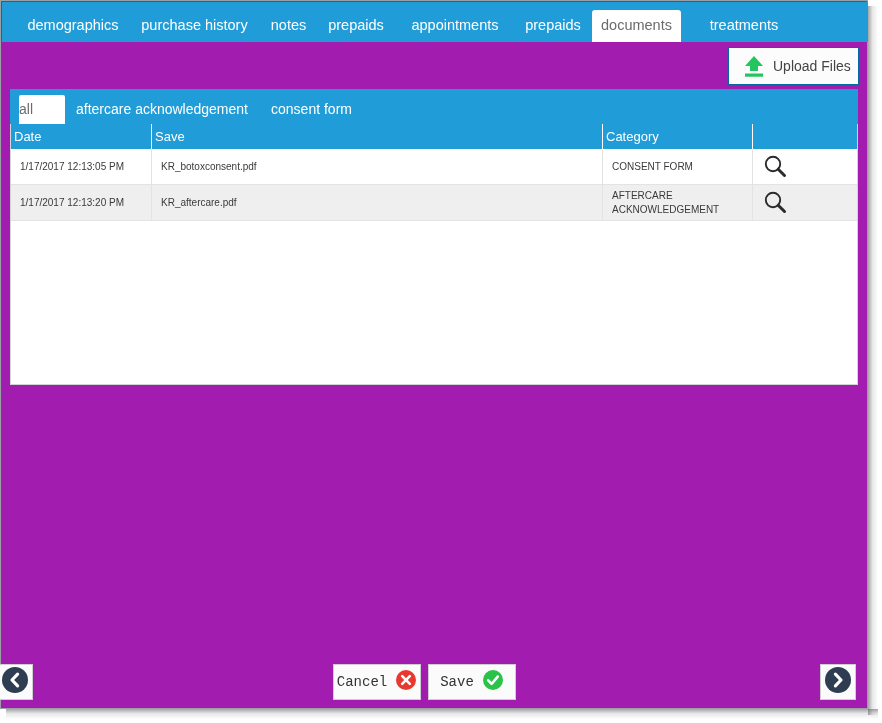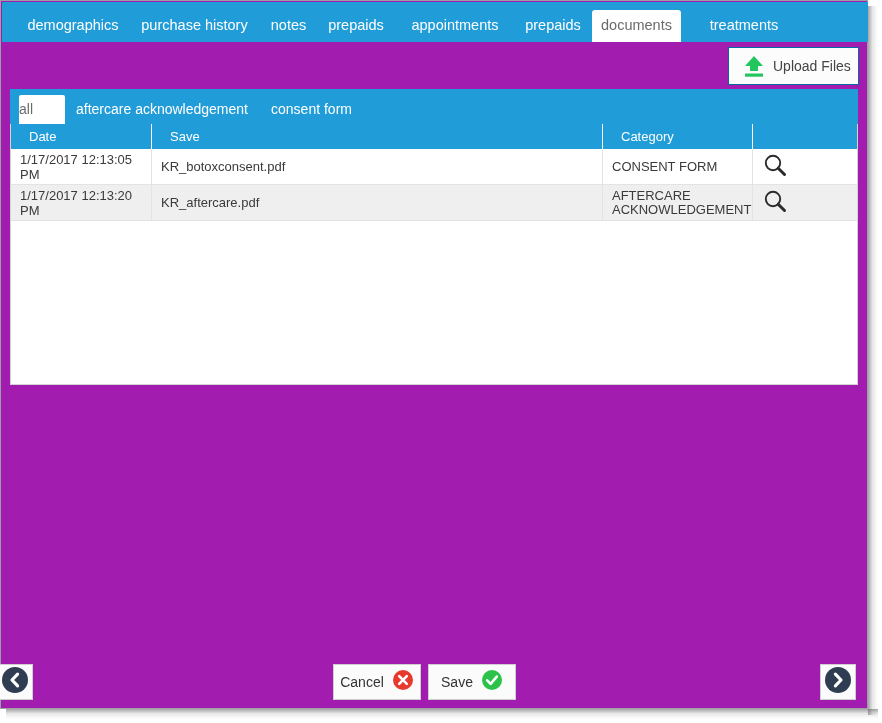--- a/index.html
+++ b/index.html
@@ -153,21 +153,21 @@
     width: 846px;
     height: 25px;
     background: #209cd8;
     display: flex;
     box-sizing: border-box;
   }
   .grid-head .hcell {
     font-size: 13px;
     color: #ffffff;
     line-height: 25px;
-    padding-left: 18px;
+    padding-left: 3px;
     box-sizing: border-box;
     border-right: 1px solid #ffffff;
     overflow: hidden;
     white-space: nowrap;
   }
   .grid-head .hcell:last-child { border-right: none; }
 
   .grid-row {
     position: absolute;
     left: 0;
@@ -175,21 +175,21 @@
     height: 36px;
     display: flex;
     box-sizing: border-box;
     border-bottom: 1px solid #e3e3e3;
     cursor: default;
   }
   .grid-row.r0 { top: 25px; background: #ffffff; }
   .grid-row.r1 { top: 61px; background: #efefef; }
 
   .grid-row .cell {
-    font-size: 13px;
+    font-size: 10px;
     color: #3a3a3a;
     padding-left: 9px;
     box-sizing: border-box;
     border-right: 1px solid #e3e3e3;
     display: flex;
     align-items: center;
     overflow: hidden;
   }
   .grid-row .cell:last-child { border-right: none; }
   .cell-date  { width: 141px; flex: none; }
@@ -210,20 +210,21 @@
     box-sizing: border-box;
     display: flex;
     align-items: center;
     justify-content: center;
     cursor: pointer;
   }
   .footer-btn .btn-label {
     font-size: 14px;
     color: #333333;
     margin-right: 8px;
+    font-family: Liberation Mono, monospace;
   }
   .btn-cancel { left: 332px; width: 88px; }
   .btn-save   { left: 427px; width: 88px; }
 
   .nav-btn {
     position: absolute;
     top: 663px;
     width: 36px;
     height: 36px;
     background: #fbfbfb;

